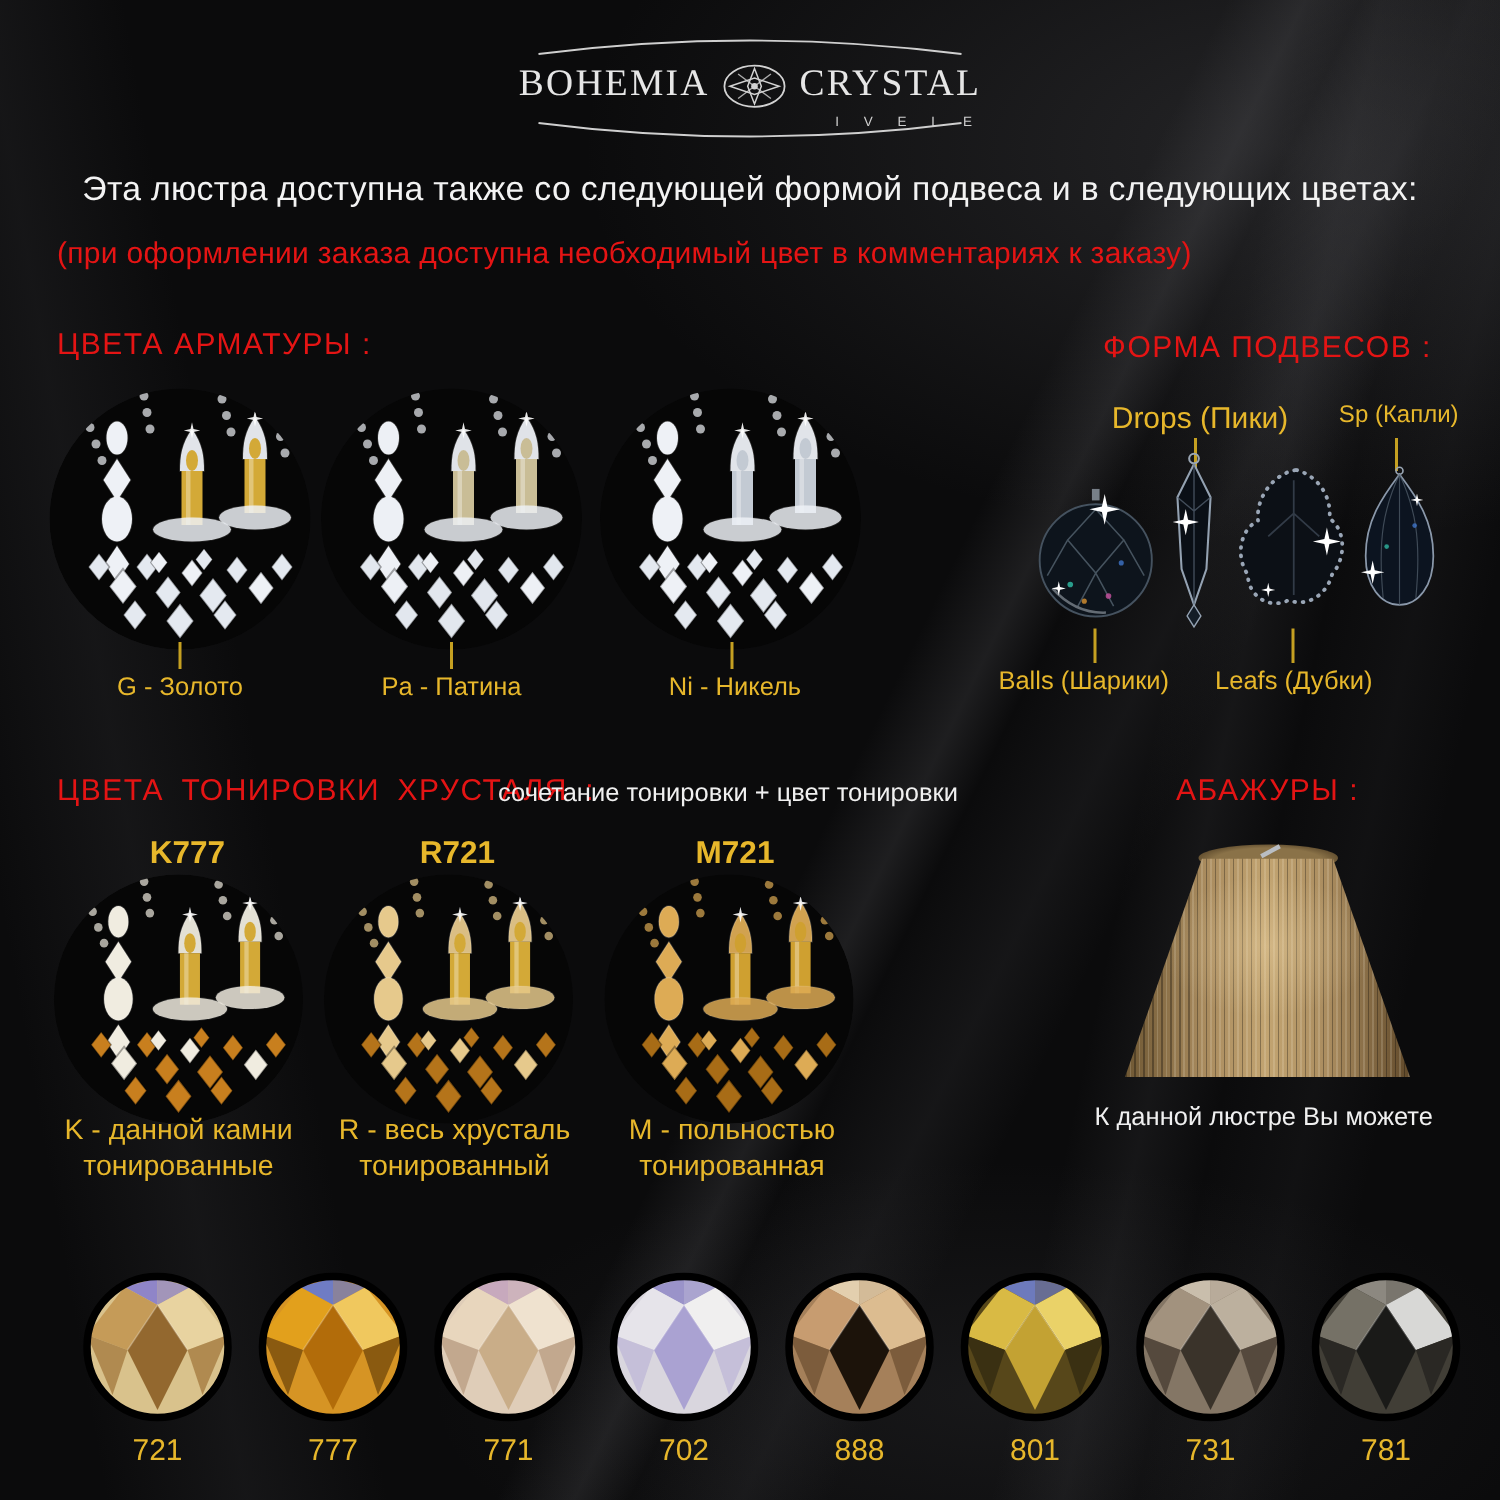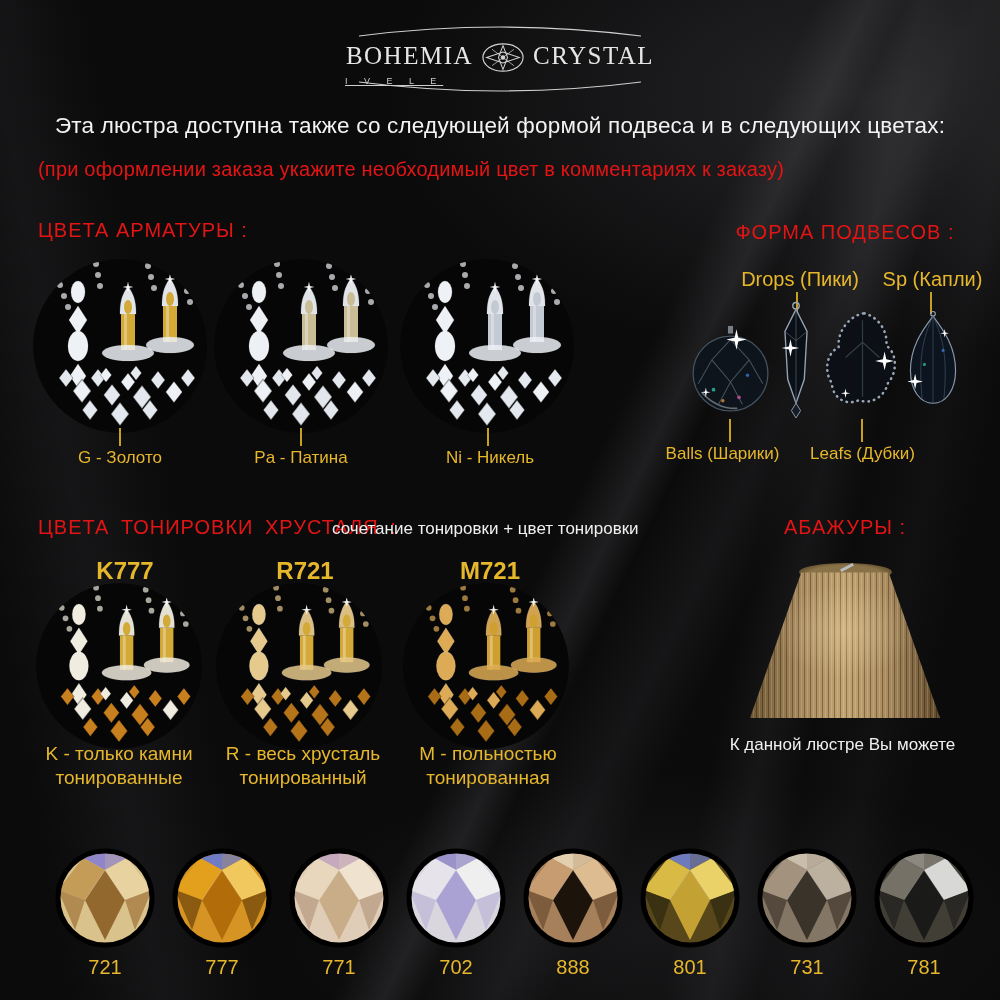--- a/index.html
+++ b/index.html
@@ -14,34 +14,34 @@
       linear-gradient(260deg, transparent 78%, rgba(70,70,74,.18) 86%, transparent 94%),
       #0b0b0c;
   }
   .abs{position:absolute;}
   .ctr{text-align:center;}
   
   .logo{left:345px;top:20px;width:310px;height:80px;color:#e2e2e2;}
   .logo-arcs{position:absolute;left:0;top:0;}
   .logo-row{position:absolute;left:0;top:22px;width:310px;display:flex;justify-content:center;gap:8px;}
   .brand{font-family:"Liberation Serif", serif;font-size:25px;letter-spacing:1.5px;color:#e6e6e6;}
-  .logo-sub{position:absolute;left:0;top:56px;width:310px;text-align:left;font-size:9px;letter-spacing:7px;color:#cfcfcf;text-decoration:underline;}
+  .logo-sub{position:absolute;left:0;top:56px;width:310px;text-align:right;font-size:9px;letter-spacing:7px;color:#cfcfcf;}
   
   .heading{left:0;top:113px;width:1000px;text-align:center;font-size:22.5px;letter-spacing:.2px;color:#f3f3f3;}
   .note{left:38px;top:158px;font-size:20px;letter-spacing:.2px;color:#e51414;}
   
   .sec-title{font-size:20px;font-weight:normal;letter-spacing:1px;color:#e41414;}
   .t-armature{left:38px;top:219px;}
   .t-pendants{left:700px;top:221px;width:290px;text-align:center;}
   .t-tinting{left:38px;top:516px;}
   .tint-sub{left:332px;top:519px;font-size:17px;color:#f0f0f0;}
   .t-shades{left:760px;top:516px;width:170px;text-align:center;}
   
   .ylabel{font-size:17px;color:#e7b72b;}
-  .ycode{font-size:24px;font-weight:bold;color:#e7b72b;}
+  .ycode{font-size:21px;font-weight:bold;color:#e7b72b;}
   .ydesc{font-size:19px;color:#e7b72b;line-height:24px;}
   .ynum{font-size:20px;color:#e7b72b;}
   .wnote{font-size:17px;color:#f0f0f0;line-height:22px;}
   .tick{width:2px;background:#c5a021;}
   
   .chand{display:block;}
   .gem{display:block;}
   
   .shade-wrap{left:748px;top:560px;width:195px;height:162px;}
   .shade-body{
@@ -205,21 +205,21 @@
       <span class="brand">BOHEMIA</span>
       <svg width="44" height="31" viewBox="0 0 48 34">
           <use href="#sym-ornament"></use>
         </svg>
       <span class="brand">CRYSTAL</span>
     </div>
     <div class="logo-sub">I V E L E</div>
   </div>
 
   <div class="abs heading">Эта люстра доступна также со следующей формой подвеса и в следующих цветах:</div>
-  <div class="abs note">(при оформлении заказа укажите необходимый цвет в комментариях к заказу)</div>
+  <div class="abs note">(при оформлении заказа доступна необходимый цвет в комментариях к заказу)</div>
 
   <div class="abs sec-title t-armature">ЦВЕТА АРМАТУРЫ :</div>
 
   <svg class="abs chand" style="left: 32px; top: 258px; --metal: #d3a937; --cr: #eef1f6; --stone: #e4e9f0;" width="176" height="176">
       <use href="#sym-chand"></use>
     </svg>
   <svg class="abs chand" style="left: 213px; top: 258px; --metal: #c9bd96; --cr: #edf0f5; --stone: #e2e7ee;" width="176" height="176">
       <use href="#sym-chand"></use>
     </svg>
   <svg class="abs chand" style="left: 399px; top: 258px; --metal: #c3cad3; --cr: #eef1f6; --stone: #e4e9f0;" width="176" height="176">
@@ -230,21 +230,21 @@
   <div class="abs tick" style="left:300px;top:428px;height:18px"></div>
   <div class="abs tick" style="left:487px;top:428px;height:18px"></div>
 
   <div class="abs ylabel ctr" style="left:32px;top:448px;width:176px">G - Золото</div>
   <div class="abs ylabel ctr" style="left:213px;top:448px;width:176px">Pa - Патина</div>
   <div class="abs ylabel ctr" style="left:402px;top:448px;width:176px">Ni - Никель</div>
 
   <div class="abs sec-title t-pendants">ФОРМА ПОДВЕСОВ :</div>
 
   <div class="abs ylabel ctr" style="left:735px;top:268px;width:130px;font-size:20px">Drops (Пики)</div>
-  <div class="abs ylabel ctr" style="left:870px;top:268px;width:125px;font-size:20px">Sp (Капли)</div>
+  <div class="abs ylabel ctr" style="left:870px;top:268px;width:125px;font-size:16px">Sp (Капли)</div>
 
   <div class="abs tick" style="left:796px;top:292px;height:22px"></div>
   <div class="abs tick" style="left:930px;top:292px;height:22px"></div>
 
   <svg class="abs" style="left:688px;top:324px" width="85" height="94" viewBox="0 0 100 110">
       <use href="#sym-ball"></use>
     </svg>
   <svg class="abs" style="left:773px;top:300px" width="46" height="120" viewBox="0 0 50 130">
       <use href="#sym-spike"></use>
     </svg>
@@ -273,21 +273,21 @@
       <use href="#sym-chand"></use>
     </svg>
   <svg class="abs chand" style="left: 215px; top: 582px; --metal: #d3a937; --cr: #e6c98c; --stone: #b5741a;" width="168" height="168">
       <use href="#sym-chand"></use>
     </svg>
   <svg class="abs chand" style="left: 402px; top: 582px; --metal: #cfa030; --cr: #ddab55; --stone: #a86c16;" width="168" height="168">
       <use href="#sym-chand"></use>
     </svg>
 
   <div class="abs ydesc ctr" style="left:19px;top:742px;width:200px">
-    <div>K - только камни</div>
+    <div>K - данной камни</div>
     <div>тонированные</div>
   </div>
   <div class="abs ydesc ctr" style="left:203px;top:742px;width:200px">
     <div>R - весь хрусталь</div>
     <div>тонированный</div>
   </div>
   <div class="abs ydesc ctr" style="left:388px;top:742px;width:200px">
     <div>M - польностью</div>
     <div>тонированная</div>
   </div>

